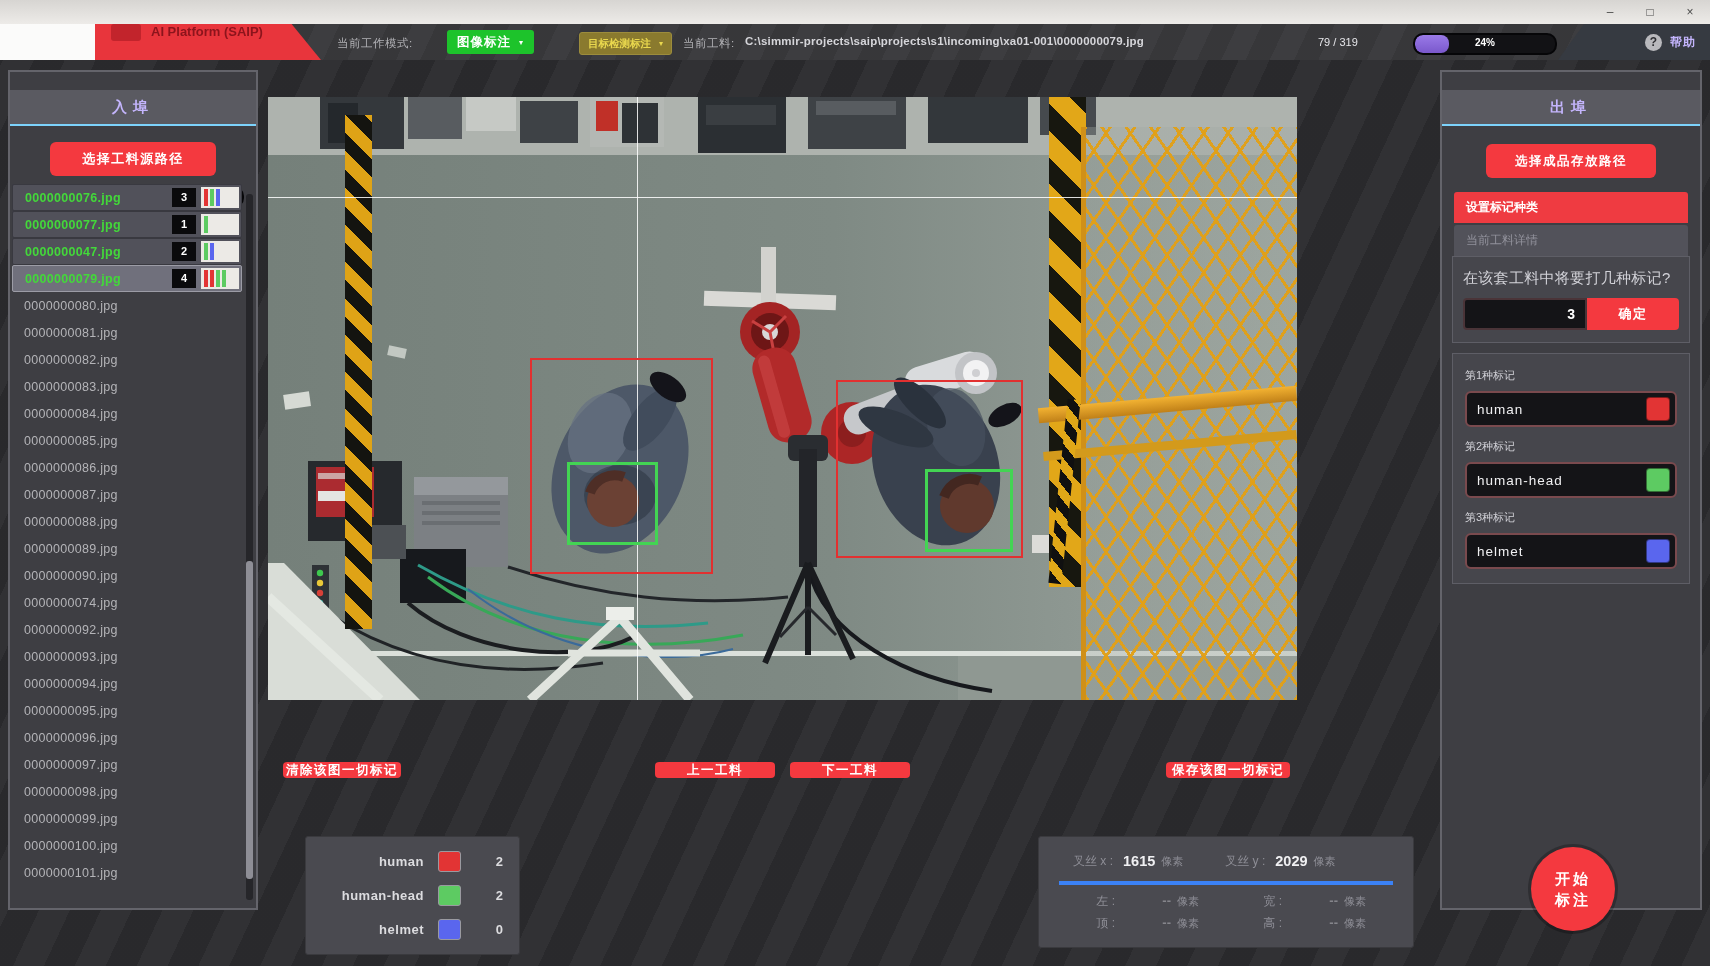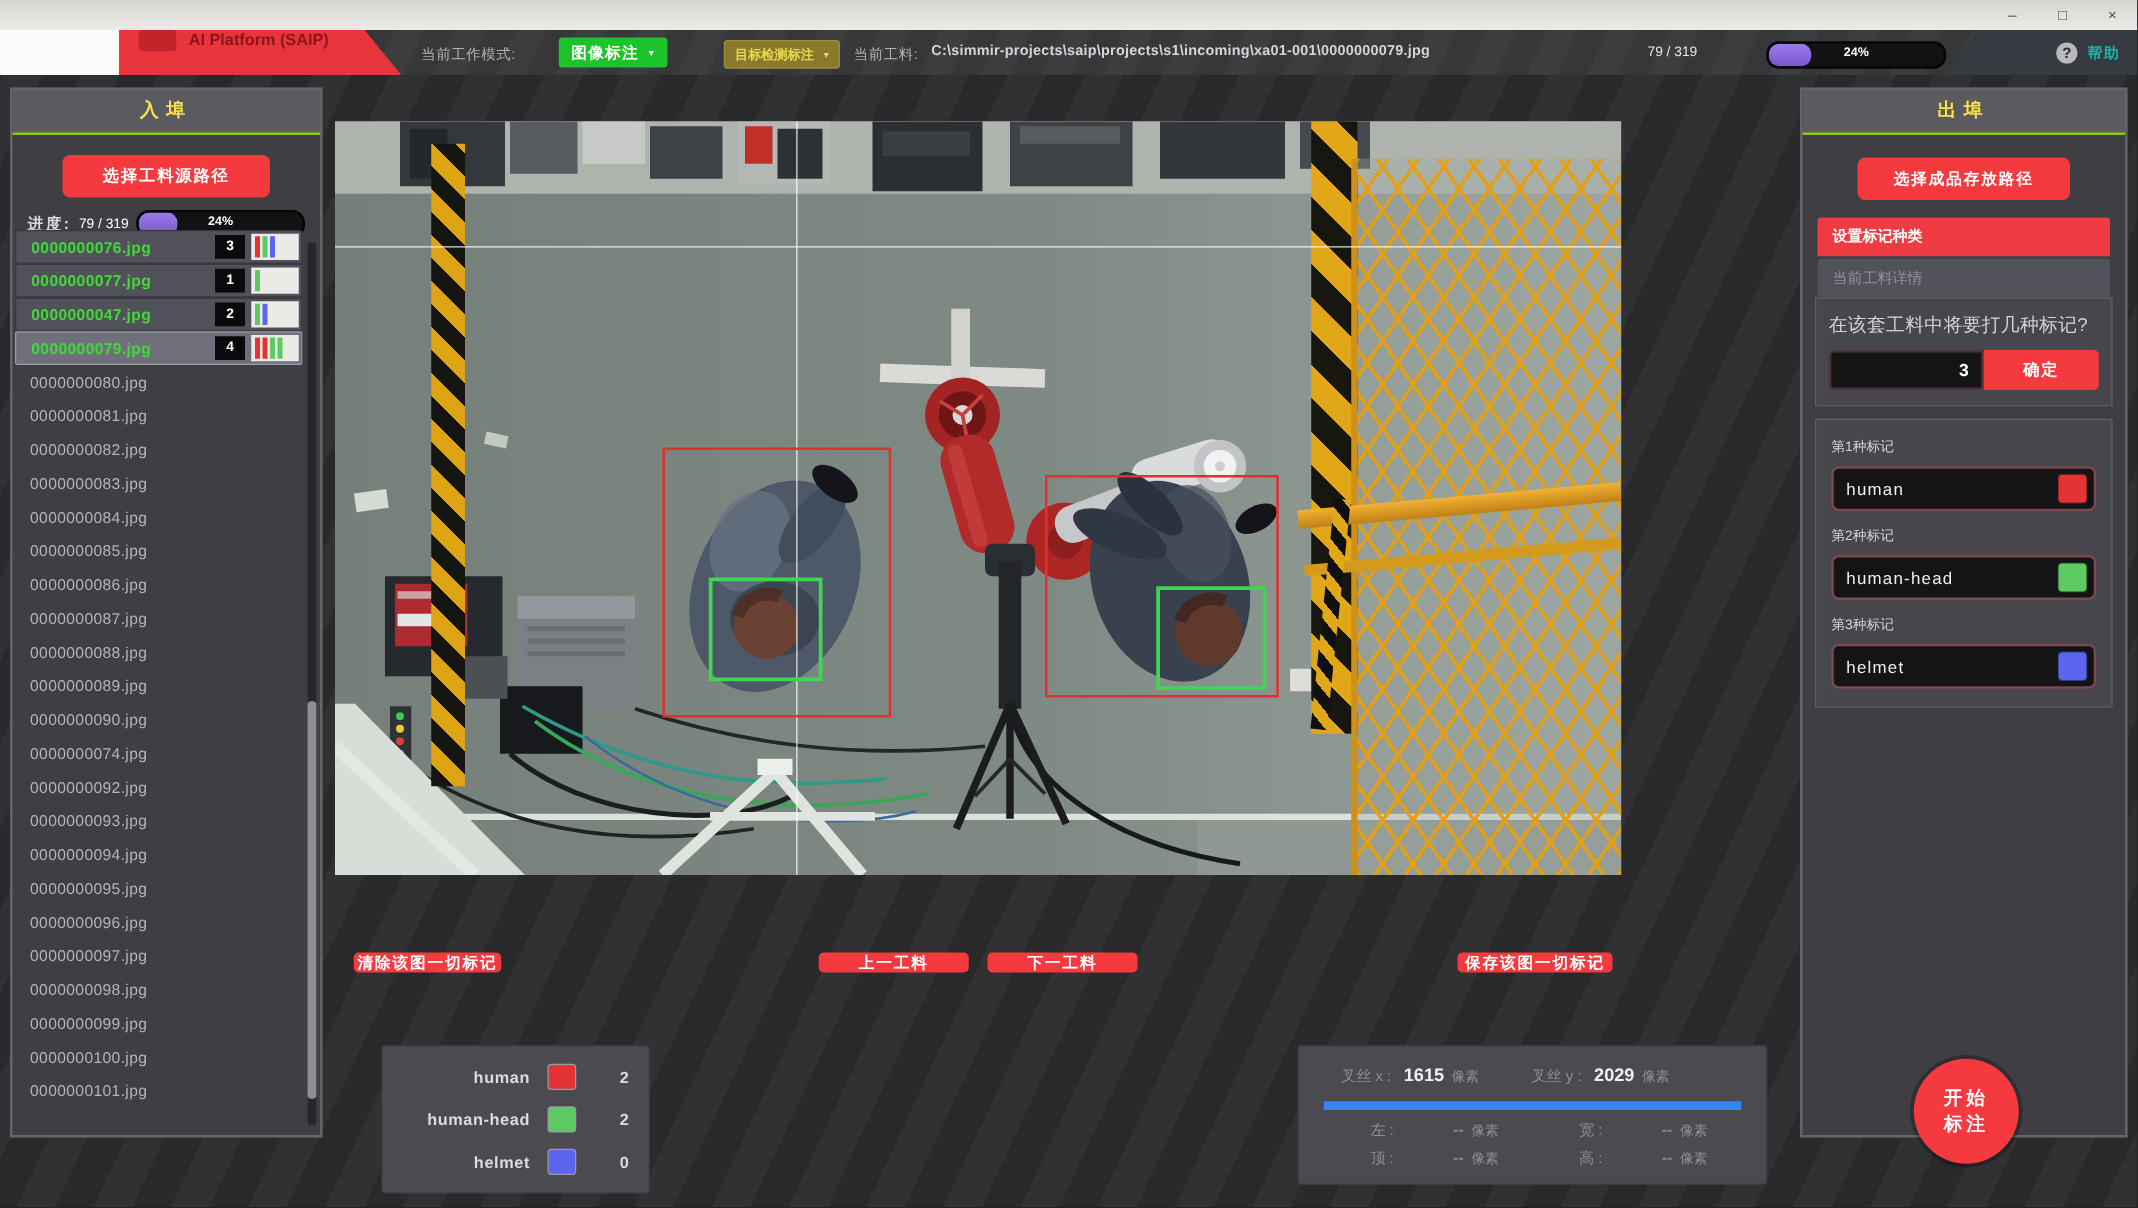--- a/index.html
+++ b/index.html
@@ -34,28 +34,28 @@
   #nav-counter{position:absolute;left:1318px;top:12px;font-size:11px;color:#e6e6ea;}
   .pill{position:relative;background:#121215;border:2px solid #060608;border-radius:10px;overflow:hidden;}
   .pill-fill{position:absolute;left:0;top:0;bottom:0;border-radius:8px;background:linear-gradient(#9a7ae8,#7a58cc);}
   .pill-text{position:absolute;inset:0;text-align:center;color:#fff;font-size:10px;font-weight:bold;line-height:15px;}
   #nav-pill{position:absolute;left:1413px;top:9px;width:140px;height:18px;}
   .nav-right{position:absolute;right:0;top:0;width:152px;height:36px;background:#363a41;
              clip-path:polygon(26px 0,100% 0,100% 100%,0 100%);display:flex;align-items:center;justify-content:flex-end;
              padding-right:14px;box-sizing:border-box;}
   .help-circle{width:17px;height:17px;border-radius:50%;background:#b9b9bd;color:#2e2e32;font-size:12px;
              font-weight:bold;text-align:center;line-height:17px;margin-right:8px;}
-  .help-text{color:#14b8a6;font-size:12px;font-weight:bold;letter-spacing:1px;}
+  .help-text{color:#c4b5fd;font-size:12px;font-weight:bold;letter-spacing:1px;}
 
   
   .side-panel{position:absolute;top:70px;bottom:56px;background:#3e3e43;border:2px solid #64646b;z-index:5;box-sizing:border-box;}
   #left-panel{left:8px;width:250px;}
   #right-panel{left:1440px;width:262px;}
-  .panel-header{height:34px;background:#5a5a61;border-bottom:2px solid #84cc16;color:#fde047;
-                font-size:15px;font-weight:bold;text-align:center;line-height:34px;letter-spacing:6px;}
+  .panel-header{height:34px;background:#5a5a61;border-bottom:2px solid #7dd3fc;color:#c4b5fd;
+                font-size:15px;font-weight:bold;text-align:center;line-height:34px;letter-spacing:6px;margin-top:18px;}
   .btn-red{background:#f4393f;border-radius:5px;color:#fff;font-weight:bold;text-align:center;
            display:flex;align-items:center;justify-content:center;letter-spacing:1.5px;cursor:pointer;}
   #btn-src{width:166px;height:34px;margin:16px auto 10px;font-size:13px;border-radius:6px;}
   #btn-dst{width:170px;height:34px;margin:18px auto 14px;font-size:12.5px;border-radius:6px;}
   .progress-row{display:flex;align-items:center;margin:2px 12px 8px 12px;gap:6px;}
   .progress-label{font-size:12.5px;font-weight:bold;color:#d8d8dc;letter-spacing:2px;}
   .progress-count{font-size:11px;color:#fff;}
   #side-pill{flex:1;height:18px;}
 
   
@@ -128,21 +128,21 @@
 
   #legend{position:absolute;left:305px;top:836px;width:215px;height:119px;background:#4a4a50;border:1px solid #3a3a3e;
           border-radius:3px;z-index:5;box-sizing:border-box;padding:8px 14px;display:flex;flex-direction:column;justify-content:space-around;}
   .legend-row{display:flex;align-items:center;height:24px;}
   .legend-label{width:104px;text-align:right;color:#dcdcdf;font-size:13px;font-weight:bold;letter-spacing:.5px;}
   .legend-swatch{width:21px;height:19px;border-radius:3px;border:1px solid #9a9aa0;margin-left:14px;flex:0 0 auto;}
   .legend-count{margin-left:auto;color:#dcdcdf;font-size:13px;font-weight:bold;padding-right:2px;}
 
   #coords{position:absolute;left:1038px;top:836px;width:376px;height:112px;background:#4a4a50;border:1px solid #3a3a3e;
           border-radius:3px;z-index:5;box-sizing:border-box;padding:4px 20px 6px;}
-  .coords-top{display:flex;align-items:center;height:40px;border-bottom:7px solid #3b82f6;text-align:center;}
+  .coords-top{display:flex;align-items:center;height:40px;border-bottom:4px solid #3b82f6;text-align:center;}
   .c-label{color:#8e8e96;font-size:12px;}
   .c-val{color:#f0f0f2;font-weight:bold;font-size:14.5px;margin:0 6px 0 10px;}
   .c-unit{color:#8e8e96;font-size:11px;}
   .c-dim{color:#85858b;}
   .coords-grid{display:grid;grid-template-columns:1fr 1fr;row-gap:5px;padding-top:8px;}
   .c-cell{display:flex;align-items:baseline;}
   .c-cell .c-label{width:56px;text-align:right;}
   .c-cell .c-val{width:46px;text-align:right;font-size:13px;}
 </style>
 </head>

